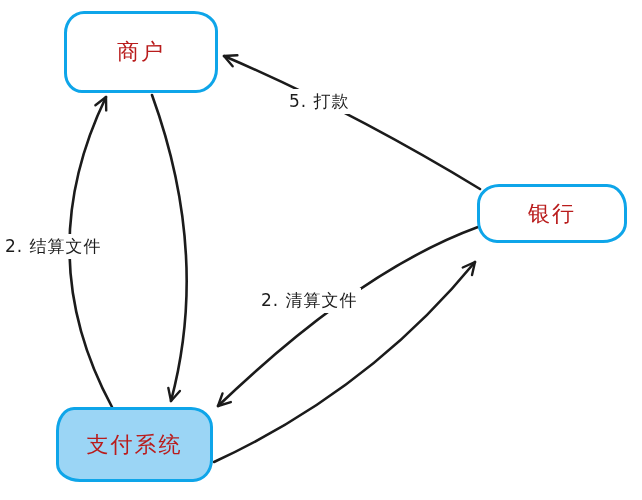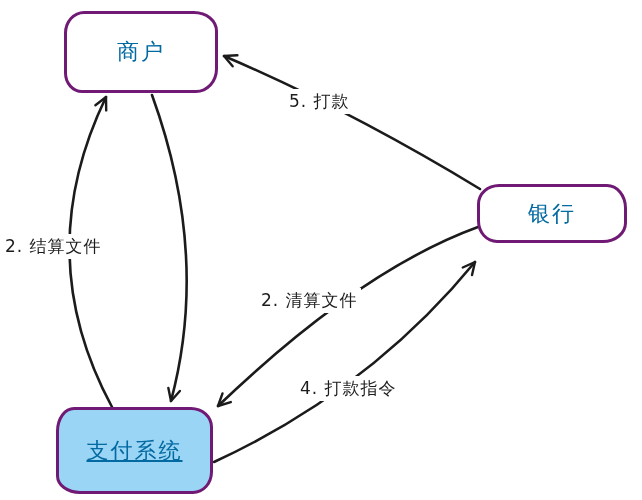--- a/index.html
+++ b/index.html
@@ -22,42 +22,41 @@
   }
   .edge-path {
     fill: none;
     stroke: #1b1b1b;
     stroke-width: 2.6;
     stroke-linecap: round;
   }
   .node {
     position: absolute;
     box-sizing: border-box;
-    border: 3px solid #701a75;
+    border: 3px solid #0ea5e9;
     background: #ffffff;
     display: flex;
     align-items: center;
     justify-content: center;
     font-size: 22px;
     font-weight: 500;
-    color: #0369a1;
+    color: #b91c1c;
     letter-spacing: 2px;
   }
   .node-merchant {
     left: 64px; top: 11px; width: 154px; height: 82px;
     border-radius: 20px 24px 22px 18px / 22px 20px 24px 20px;
   }
   .node-bank {
     left: 477px; top: 184px; width: 150px; height: 59px;
     border-radius: 22px 20px 24px 20px / 20px 24px 20px 22px;
   }
   .node-payment {
-    left: 56px; top: 407px; width: 157px; height: 87px;
+    left: 56px; top: 407px; width: 157px; height: 75px;
     border-radius: 18px 22px 20px 24px / 24px 20px 22px 18px;
-    text-decoration: underline;
   }
   .edge-label {
     position: absolute;
     font-size: 17px;
     font-weight: 500;
     color: #1c1c1c;
     background: #ffffff;
     padding: 1px 3px;
     white-space: nowrap;
     letter-spacing: 1px;
@@ -93,16 +92,15 @@
   <div class="node node-bank">
     <span>银行</span>
   </div>
 
   <div class="node node-payment" style="background-color: rgb(155, 213, 245);">
     <span>支付系统</span>
   </div>
 
   <div class="edge-label lbl-1">2. 清算文件</div>
   <div class="edge-label lbl-2">2. 结算文件</div>
-  <div class="edge-label lbl-4">4. 打款指令</div>
   <div class="edge-label lbl-5">5. 打款</div>
 
 </div>
 
 </body></html>

